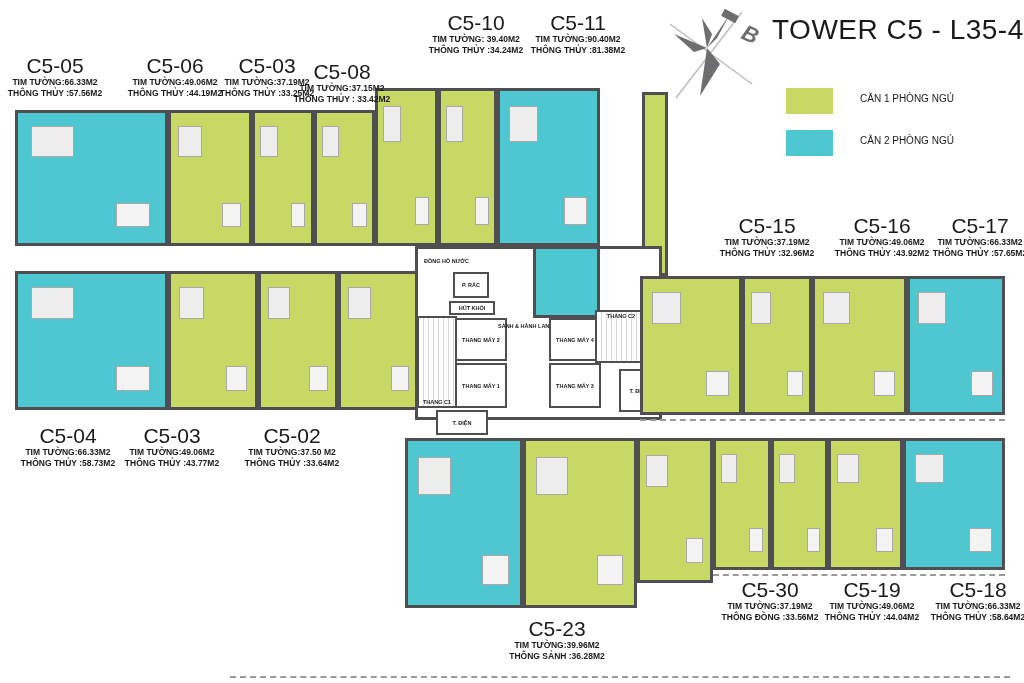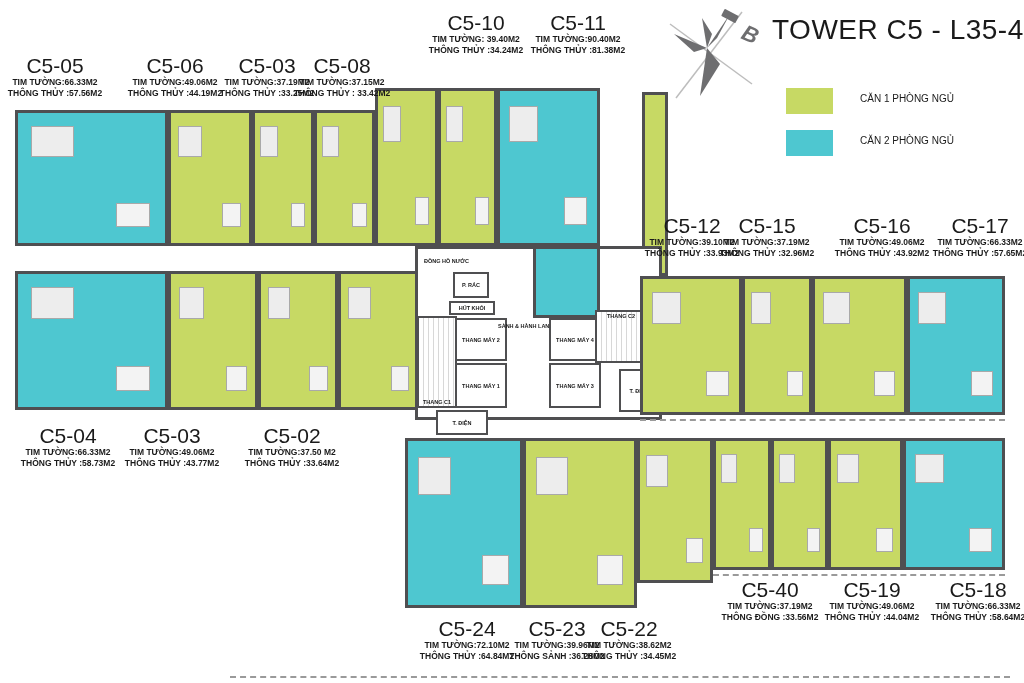--- a/index.html
+++ b/index.html
@@ -121,39 +121,34 @@
   <div class="ulabel" style="left:115px;top:54px">
     <div class="uname">C5-06</div>
     <div class="uarea">TIM TƯỜNG:49.06M2</div>
     <div class="uarea">THÔNG THỦY :44.19M2</div>
   </div>
   <div class="ulabel" style="left:207px;top:54px">
     <div class="uname">C5-03</div>
     <div class="uarea">TIM TƯỜNG:37.19M2</div>
     <div class="uarea">THÔNG THỦY :33.25M2</div>
   </div>
-  <div class="ulabel" style="left:282px;top:54px">
+  <div class="ulabel" style="left:282px;top:60px">
     <div class="uname">C5-08</div>
     <div class="uarea">TIM TƯỜNG:37.15M2</div>
     <div class="uarea">THÔNG THỦY : 33.42M2</div>
   </div>
   <div class="ulabel" style="left:416px;top:11px">
     <div class="uname">C5-10</div>
     <div class="uarea">TIM TƯỜNG: 39.40M2</div>
     <div class="uarea">THÔNG THỦY :34.24M2</div>
   </div>
   <div class="ulabel" style="left:518px;top:11px">
     <div class="uname">C5-11</div>
     <div class="uarea">TIM TƯỜNG:90.40M2</div>
     <div class="uarea">THÔNG THỦY :81.38M2</div>
-  </div>
-  <div class="ulabel" style="left:632px;top:214px">
-    <div class="uname">C5-12</div>
-    <div class="uarea">TIM TƯỜNG:39.10M2</div>
-    <div class="uarea">THÔNG THỦY :33.93M2</div>
   </div>
   <div class="ulabel" style="left:707px;top:214px">
     <div class="uname">C5-15</div>
     <div class="uarea">TIM TƯỜNG:37.19M2</div>
     <div class="uarea">THÔNG THỦY :32.96M2</div>
   </div>
   <div class="ulabel" style="left:822px;top:214px">
     <div class="uname">C5-16</div>
     <div class="uarea">TIM TƯỜNG:49.06M2</div>
     <div class="uarea">THÔNG THỦY :43.92M2</div>
@@ -171,37 +166,27 @@
   <div class="ulabel" style="left:112px;top:424px">
     <div class="uname">C5-03</div>
     <div class="uarea">TIM TƯỜNG:49.06M2</div>
     <div class="uarea">THÔNG THỦY :43.77M2</div>
   </div>
   <div class="ulabel" style="left:232px;top:424px">
     <div class="uname">C5-02</div>
     <div class="uarea">TIM TƯỜNG:37.50 M2</div>
     <div class="uarea">THÔNG THỦY :33.64M2</div>
   </div>
-  <div class="ulabel" style="left:407px;top:617px">
-    <div class="uname">C5-24</div>
-    <div class="uarea">TIM TƯỜNG:72.10M2</div>
-    <div class="uarea">THÔNG THỦY :64.84M2</div>
-  </div>
   <div class="ulabel" style="left:497px;top:617px">
     <div class="uname">C5-23</div>
     <div class="uarea">TIM TƯỜNG:39.96M2</div>
     <div class="uarea">THÔNG SẢNH :36.28M2</div>
   </div>
-  <div class="ulabel" style="left:569px;top:617px">
-    <div class="uname">C5-22</div>
-    <div class="uarea">TIM TƯỜNG:38.62M2</div>
-    <div class="uarea">THÔNG THỦY :34.45M2</div>
-  </div>
   <div class="ulabel" style="left:710px;top:578px">
-    <div class="uname">C5-40</div>
+    <div class="uname">C5-30</div>
     <div class="uarea">TIM TƯỜNG:37.19M2</div>
     <div class="uarea">THÔNG ĐỒNG :33.56M2</div>
   </div>
   <div class="ulabel" style="left:812px;top:578px">
     <div class="uname">C5-19</div>
     <div class="uarea">TIM TƯỜNG:49.06M2</div>
     <div class="uarea">THÔNG THỦY :44.04M2</div>
   </div>
   <div class="ulabel" style="left:928px;top:578px;width:100px">
     <div class="uname">C5-18</div>

